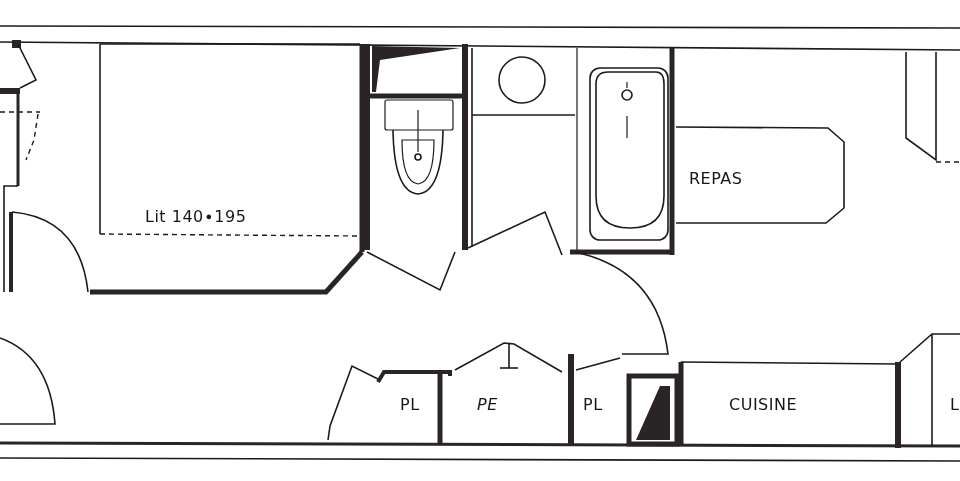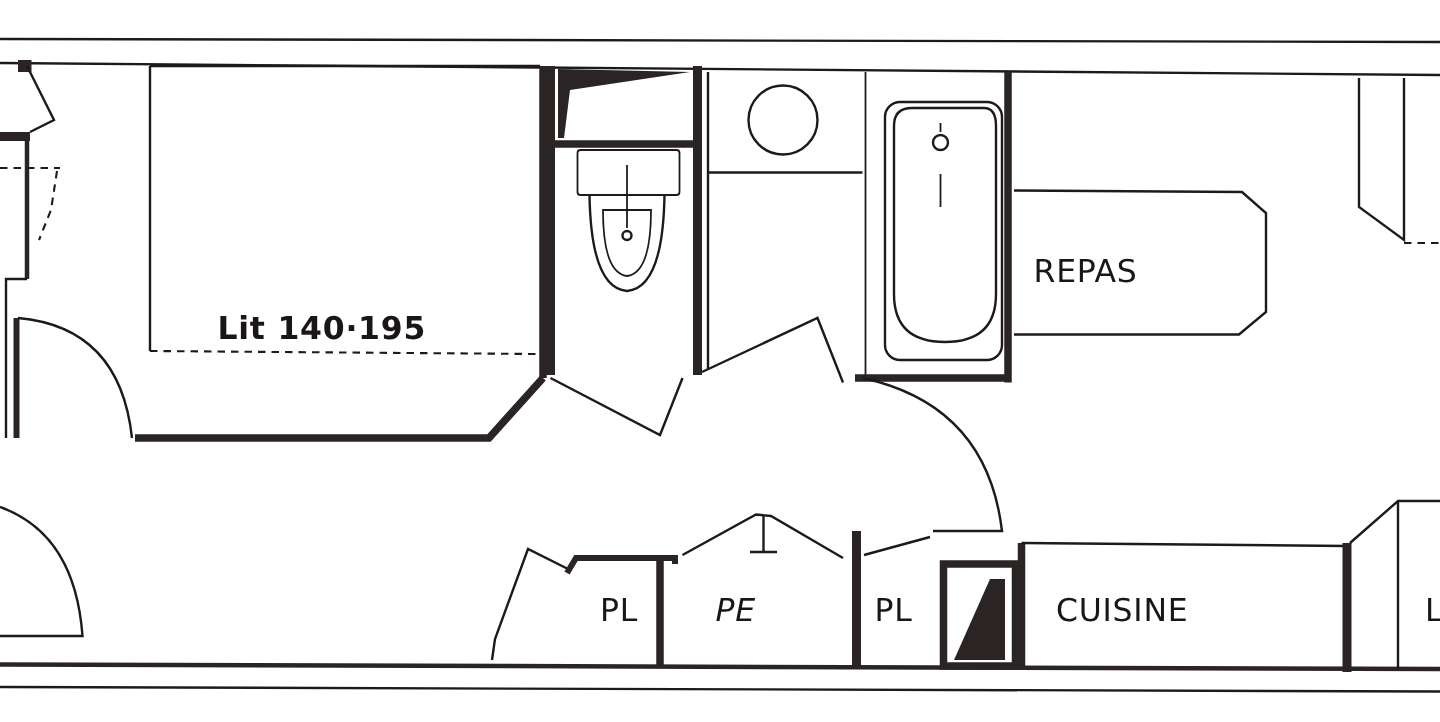--- a/index.html
+++ b/index.html
@@ -7,21 +7,21 @@
     #plan { position: absolute; left: 0; top: 0; width: 960px; height: 481px; }
     .wall { fill: #2b2424; stroke: none; }
     .line { stroke: #1e1a1a; stroke-width: 1.6; fill: none; }
     .thin { stroke: #1e1a1a; stroke-width: 1.2; fill: none; }
     .dash { stroke: #1e1a1a; stroke-width: 1.4; fill: none; stroke-dasharray: 5 4; }
     .thick { stroke: #2b2424; stroke-width: 5; fill: none; stroke-linejoin: miter; }
     .label {
       position: absolute;
       font-family: "DejaVu Sans", sans-serif;
       color: #1a1616;
-      font-size: 21px;
+      font-size: 16px;
       letter-spacing: 0.5px;
       white-space: nowrap;
       line-height: 1;
     }
   </style>
 </head>
 <body>
 
 <svg id="plan" viewBox="0 0 960 481" xmlns="http://www.w3.org/2000/svg">
 
@@ -108,19 +108,19 @@
   </g>
 
   <g>
     <line class="line" x1="681" y1="362" x2="898" y2="364"></line>
     <line class="thick" x1="898" y1="362" x2="898" y2="448" style="stroke-width:6"></line>
     <polyline class="line" points="900,362 932,334 960,334"></polyline>
     <line class="line" x1="932" y1="334" x2="932" y2="446"></line>
   </g>
 </svg>
 
-<div class="label" style="left:145px; top:209px;font-weight:bold;">Lit 140∙195</div>
+<div class="label" style="left:145px; top:209px;">Lit 140∙195</div>
 <div class="label" style="left:689px; top:171px;">REPAS</div>
 <div class="label" style="left:400px; top:397px;">PL</div>
 <div class="label" style="left:477px; top:397px;font-style:italic;">PE</div>
 <div class="label" style="left:583px; top:397px;">PL</div>
-<div class="label" style="left:704px; top:397px;">CUISINE</div>
+<div class="label" style="left:729px; top:397px;">CUISINE</div>
 <div class="label" style="left:950px; top:397px;">L</div>
 
 </body></html>

